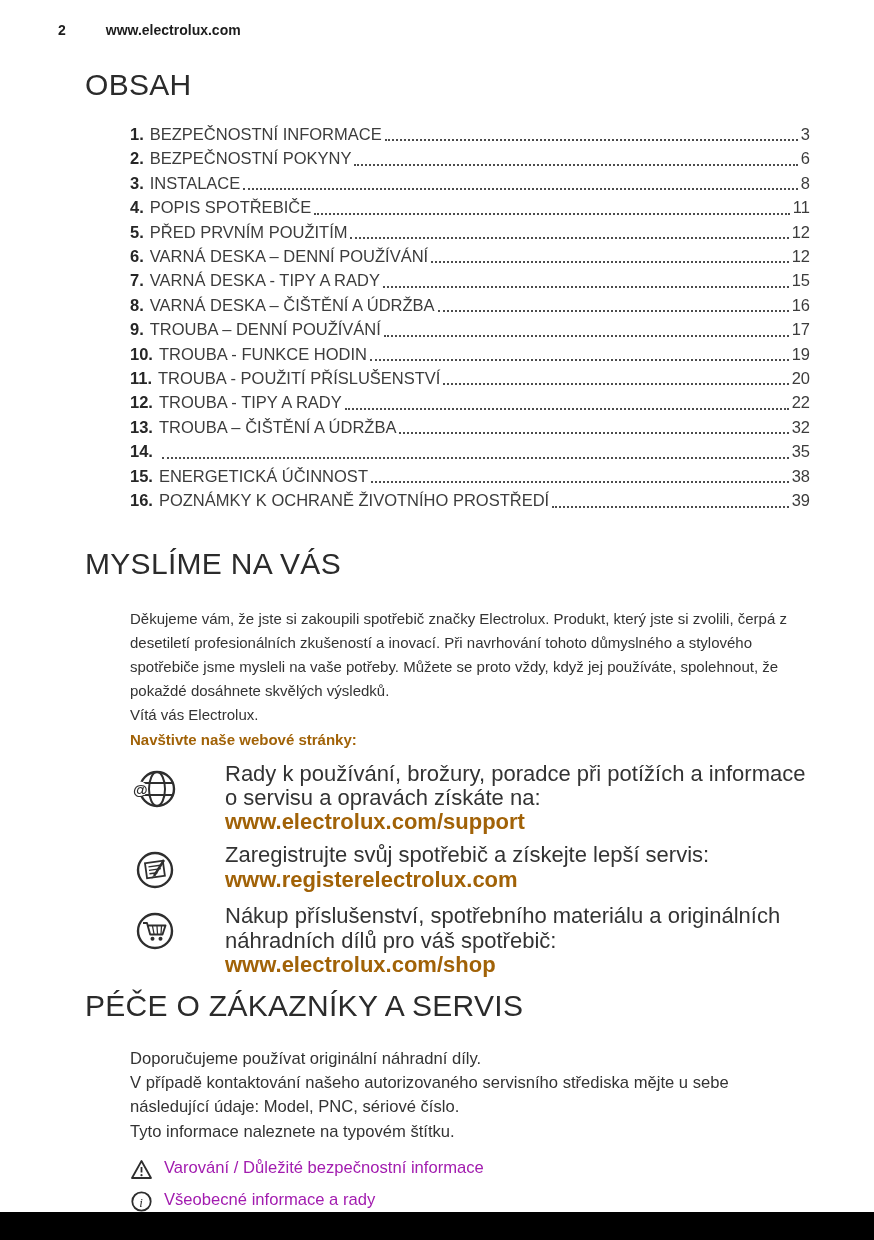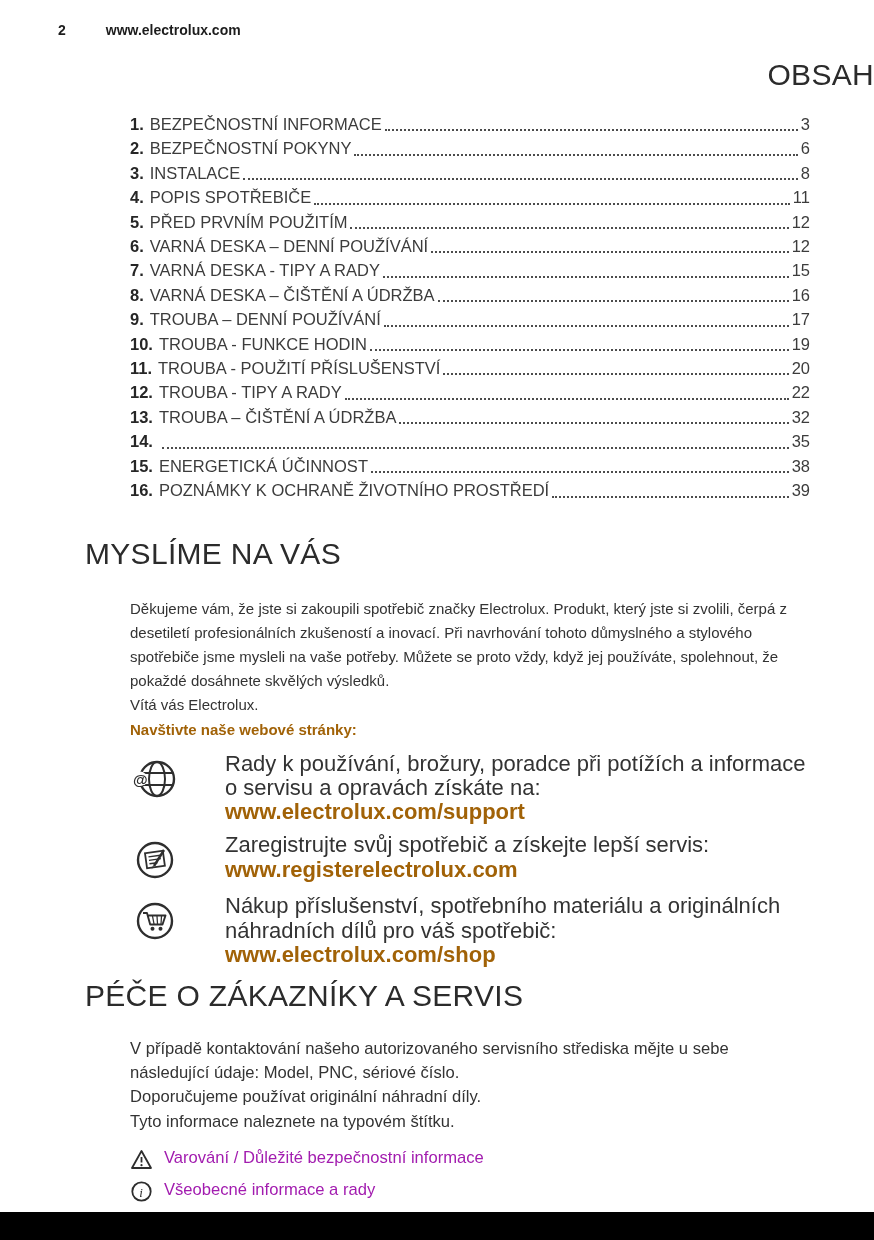--- a/index.html
+++ b/index.html
@@ -21,21 +21,21 @@
     color: #1c1c1c;
   }
   .page-header .pagenum { margin-right: 40px; }
   h1.section-title {
     font-size: 30px;
     font-weight: 400;
     color: #2b2b2b;
     margin-left: 85px;
     letter-spacing: 0.3px;
   }
-  .title-obsah { margin-top: 20px; text-align: right; }
+  .title-obsah { margin-top: 30px; }
   .title-think { margin-top: 34px; }
   .title-care  { margin-top: 12px; }
 
   
   .toc {
     margin: 20px 64px 0 130px;
   }
   .toc-row {
     display: flex;
     align-items: flex-end;
@@ -275,22 +275,22 @@
         <span>Nákup příslušenství, spotřebního materiálu a originálních náhradních dílů pro váš spotřebič:</span><br>
         <span class="bold">www.electrolux.com/shop</span>
       </span>
     </div>
 
   </div>
 
   <h1 class="section-title title-care">PÉČE O ZÁKAZNÍKY A SERVIS</h1>
 
   <div class="care-block">
+    <div>Doporučujeme používat originální náhradní díly.</div>
     <div>V případě kontaktování našeho autorizovaného servisního střediska mějte u sebe následující údaje: Model, PNC, sériové číslo.</div>
-    <div>Doporučujeme používat originální náhradní díly.</div>
     <div>Tyto informace naleznete na typovém štítku.</div>
   </div>
 
   <div class="notes">
 
     <div class="note">
       <span class="note-icon">
         <svg viewBox="0 0 23 23" width="23" height="23">
           <path d="M11.5 3 L21 20 H2 Z" fill="none" stroke="#2e2e2e" stroke-width="1.8" stroke-linejoin="round"></path>
           <line x1="11.5" y1="9" x2="11.5" y2="14.5" stroke="#2e2e2e" stroke-width="1.8"></line>

